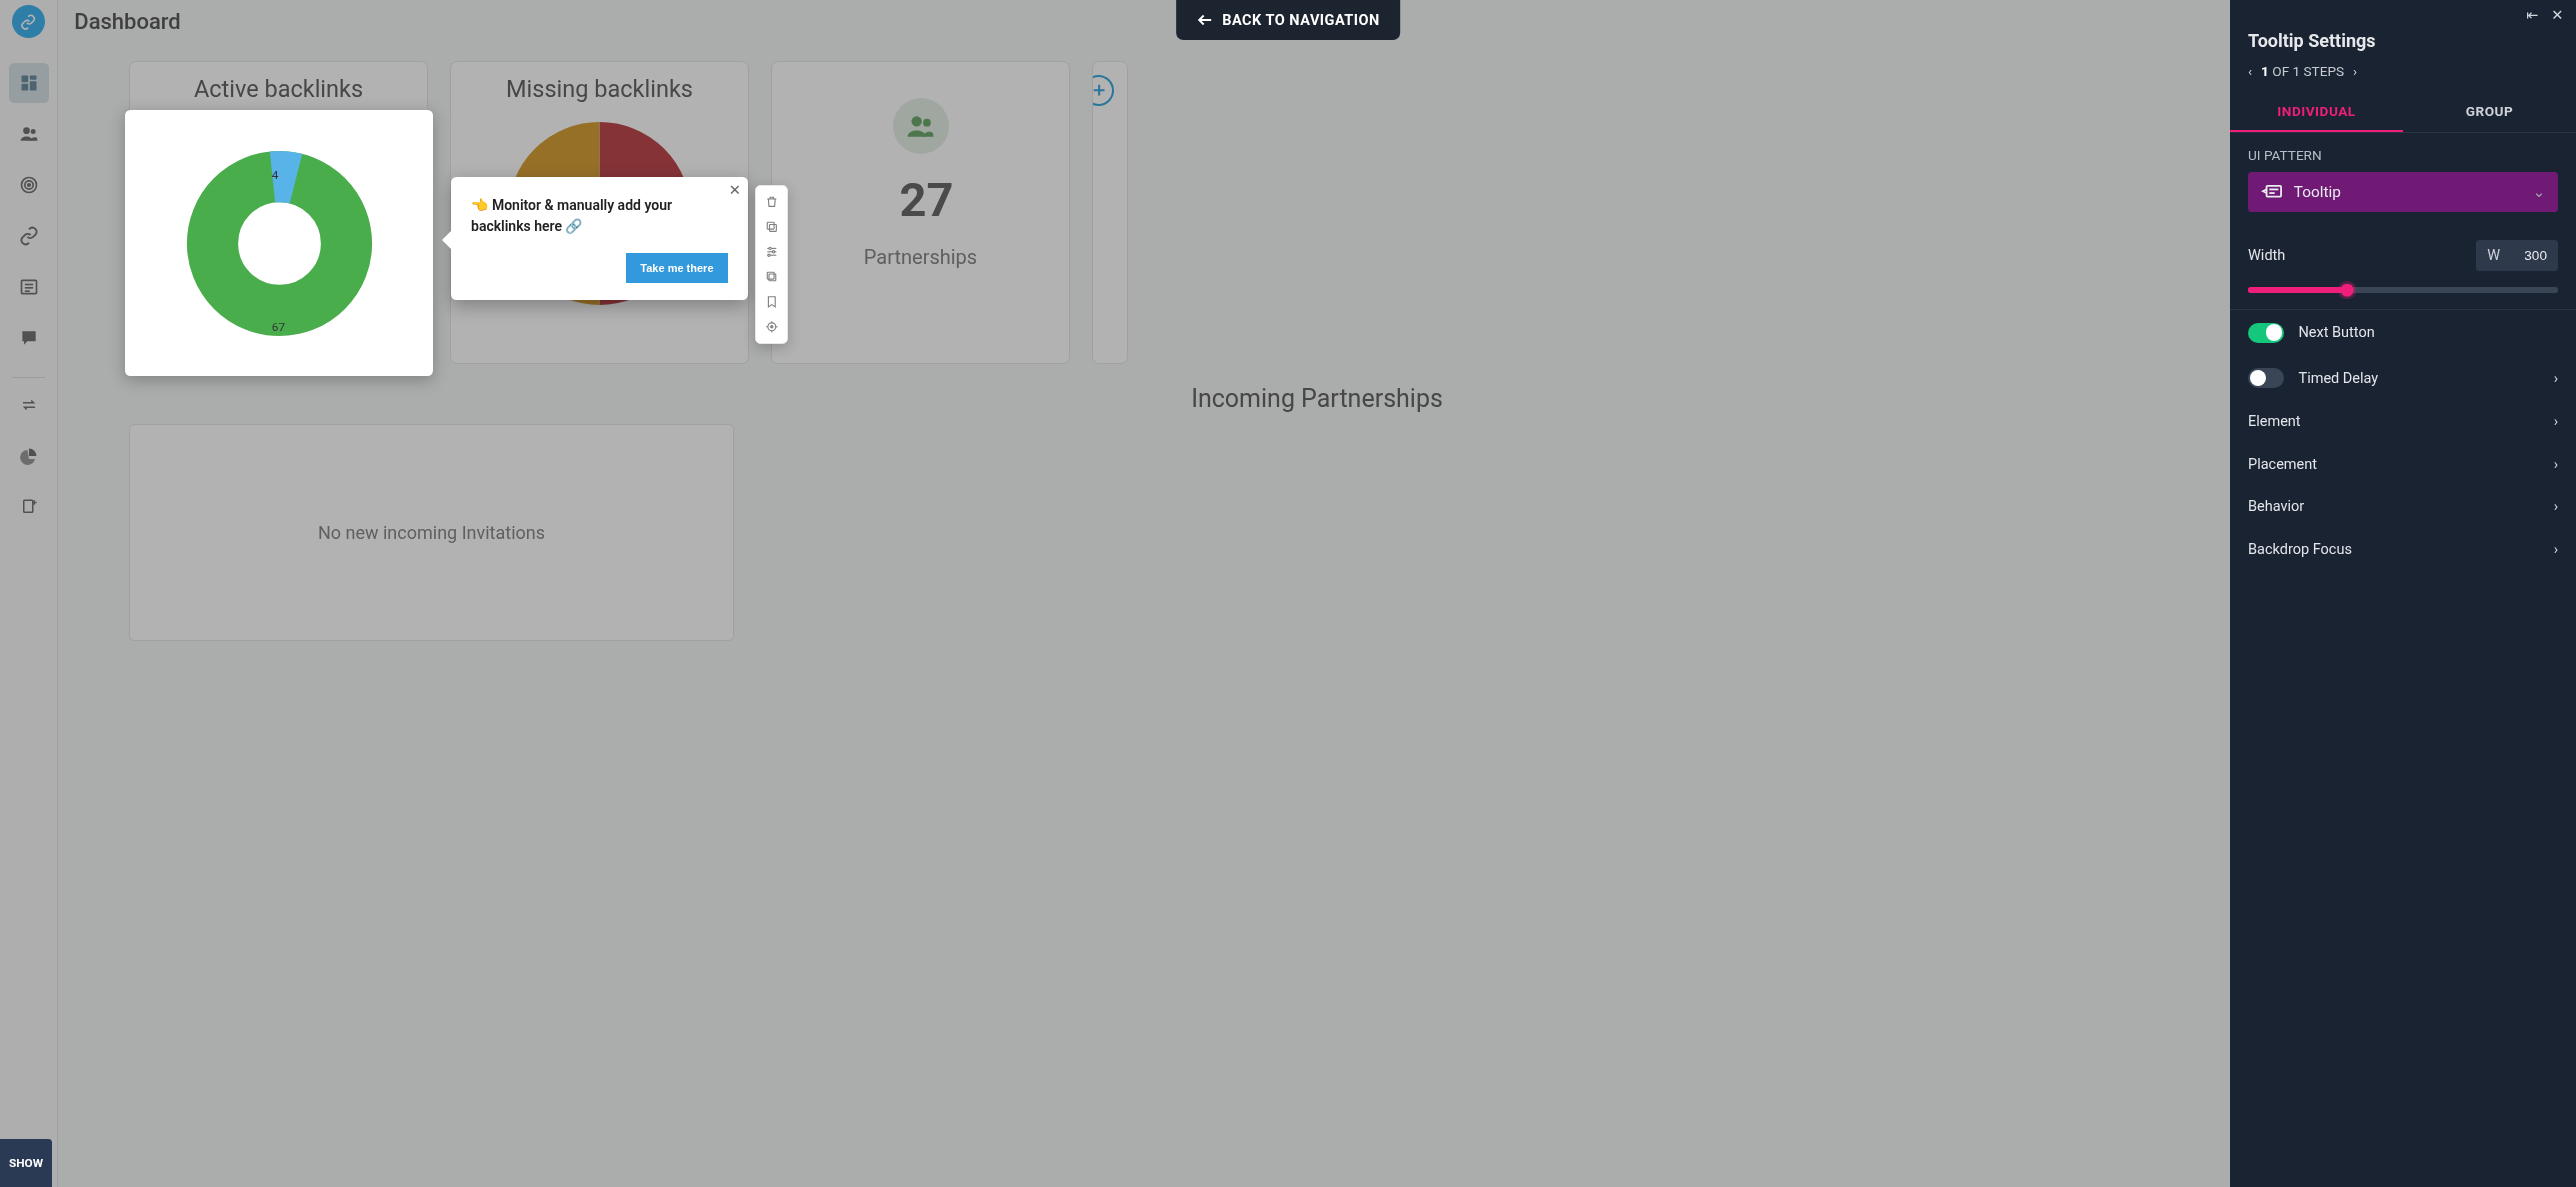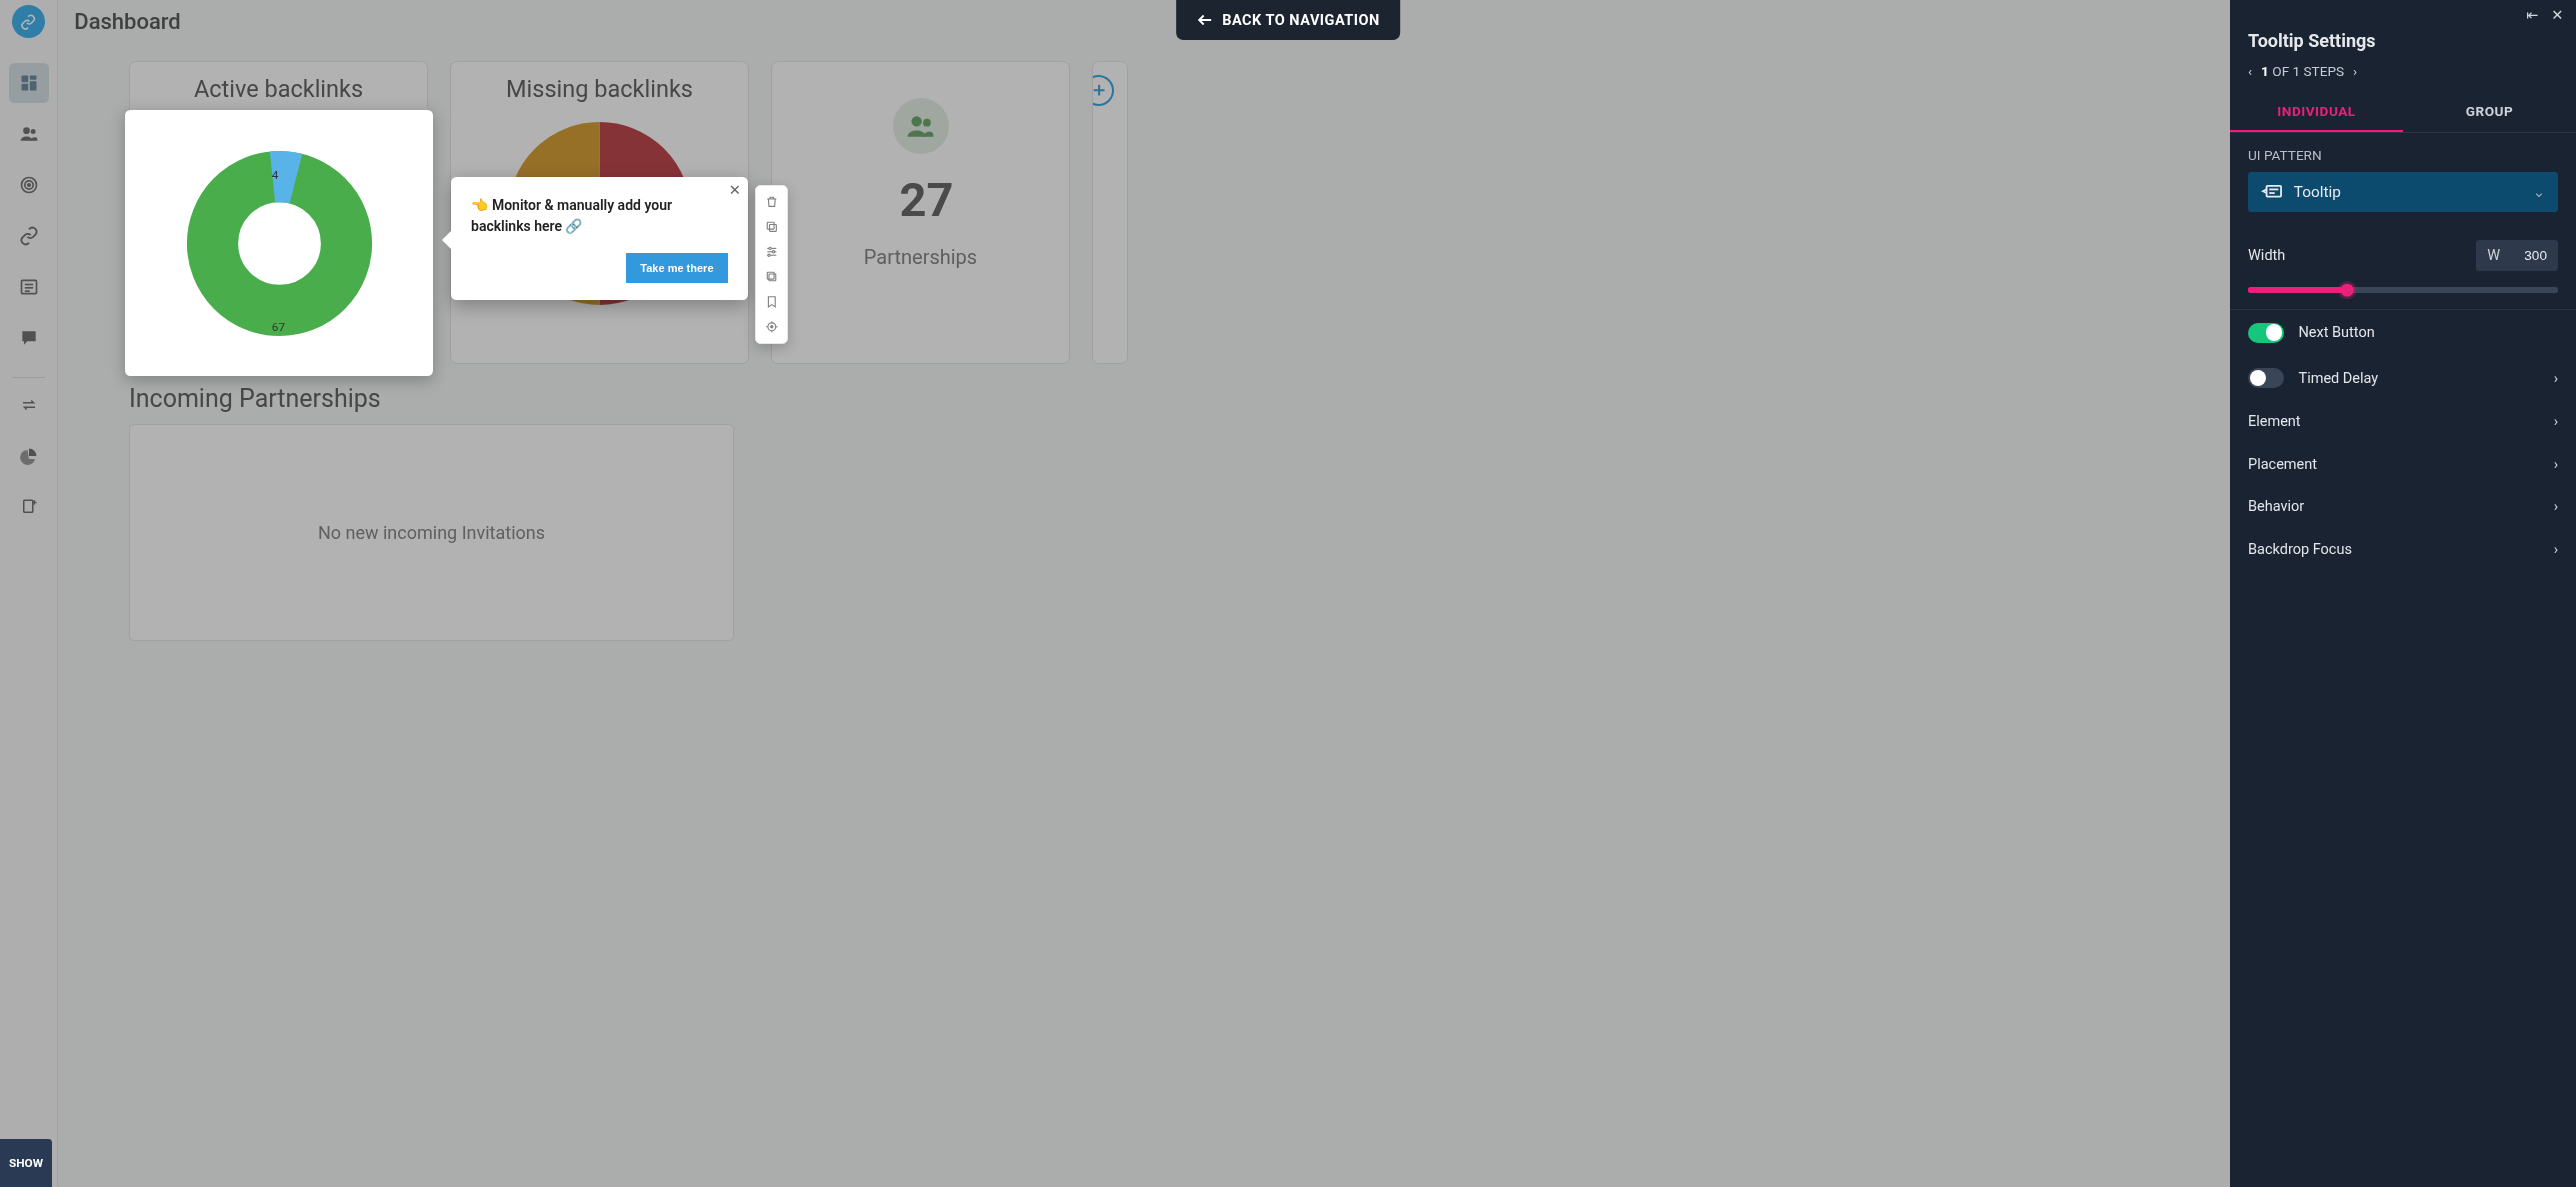--- a/index.html
+++ b/index.html
@@ -33,21 +33,21 @@
     width: 299px; height: 303px; background: #fff; border: 0.9px solid #e5e5e5; border-radius: 7.2px;
     display: flex; flex-direction: column; align-items: center; padding-top: 12.7px;
   }
   .card h3 { font-size: 23.5px; font-weight: 400; color: #666; margin-bottom: 11px; }
   .card.add { justify-content: flex-start; align-items: flex-end; padding: 12.7px; width: 36px; overflow: hidden; }
   .addbtn { width: 31px; height: 31px; border: 2.7px solid #3ca9e0; color: #3ca9e0; border-radius: 50%; display:flex; align-items:center; justify-content:center; font-size: 22px; }
   .partner-card .iconbig { width: 56px; height: 56px; border-radius: 50%; background: #e6eee6; display:flex; align-items:center; justify-content:center; color:#6ea96e; margin-top:23.5px; margin-bottom: 18px; }
   .bignum { font-size: 47px; font-weight: 700; color: #6a6a6a; margin-left: 12px; }
   .partner-card .lbl { font-size: 20px; color: #888; margin-top: 18px; }
 
-  .subhead { font-size: 25px; font-weight: 400; color: #666; margin: 20px 0 11px 0; }
+  .subhead { font-size: 25px; font-weight: 400; color: #666; margin: 20px 0 11px 0; text-align: center; }
   .panel { width: 605px; height: 217px; background: #fff; border: 0.9px solid #e5e5e5; border-radius: 5.4px; display:flex; align-items:center; justify-content:center; color:#8a8a8a; font-size: 18px; }
 
   
   .highlight-wrap {
     position: absolute; left: 125px; top: 110px; width: 308px; height: 266px;
     background: #fff; border-radius: 5.4px; z-index: 60; box-shadow: 0 3.6px 16.3px rgba(0,0,0,0.25);
     display: flex; align-items: center; justify-content: center;
   }
   .donut { position: relative; width: 197px; height: 197px; }
   .donut .label-small { position:absolute; top: 23.5px; left: 50%; transform: translateX(-7.2px); font-size: 11.8px; color:#333; }
@@ -92,21 +92,21 @@
   .settings .hdr .icons span { cursor:pointer; font-size: 14.5px; }
   .settings h2 { font-size: 18px; font-weight: 700; padding: 5.4px 18px 12.7px 18px; }
   .settings .steps { padding: 0 18px 12.7px 18px; display:flex; align-items:center; gap: 9px; color:#c7cbd1; font-size: 13.6px; }
   .settings .steps .chev { cursor:pointer; color:#cfd5dc; }
   .settings .tabs { display:flex; border-bottom: 0.9px solid #2a3444; }
   .settings .tab { flex:1; text-align:center; padding: 11px 0; font-weight:700; letter-spacing:0.5px; font-size: 13.6px; color:#cfd3d9; cursor:pointer; }
   .settings .tab.active { color:#ee1e7a; border-bottom: 2.7px solid #ee1e7a; }
   .settings .section { padding: 14.5px 18px; }
   .settings .label { font-size: 13.6px; color:#b8bec7; margin-bottom: 9px; }
   .settings .select {
-    background:#0c4a6e; border-radius:3.6px; padding: 11px 12.7px; display:flex; align-items:center; gap:11px;
+    background:#701a75; border-radius:3.6px; padding: 11px 12.7px; display:flex; align-items:center; gap:11px;
     font-size: 15.4px; color:#e8ebef; cursor:pointer;
   }
   .settings .select .chev-d { margin-left:auto; color:#9da6b2; }
   .settings .row { display:flex; align-items:center; justify-content:space-between; padding: 12.7px 18px; font-size: 14.5px; color:#e3e6ea; }
   .settings .row.clickable { cursor:pointer;padding-left:18px; }
   .settings .row .chev-r { color:#cfd5dc; }
   .settings .divider-top { border-top: 0.9px solid #2a3444; }
   .wbox { display:flex; align-items:center; gap:9px; }
   .wbox .wfield { background:#2e3a4c; border-radius:3.6px; padding: 7.2px 11px; display:flex; align-items:center; gap:9px; color:#cfd3d9; }
   .wbox .wfield input { width: 38px; background:transparent; border:none; color:#e8ebef; font-size:13.6px; text-align:right; outline:none; }

